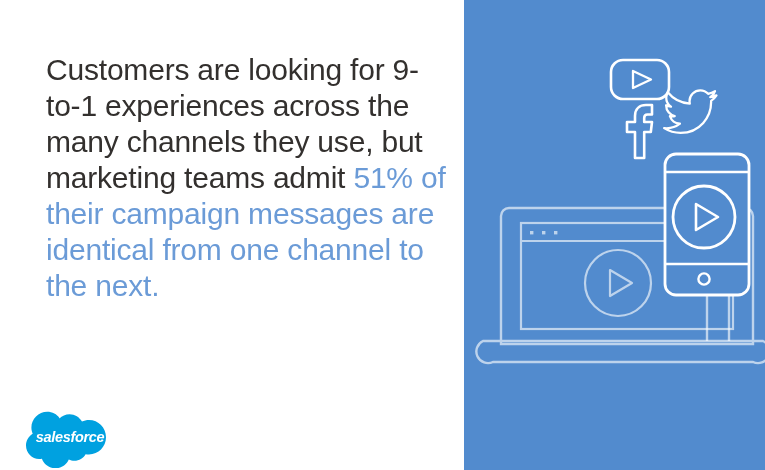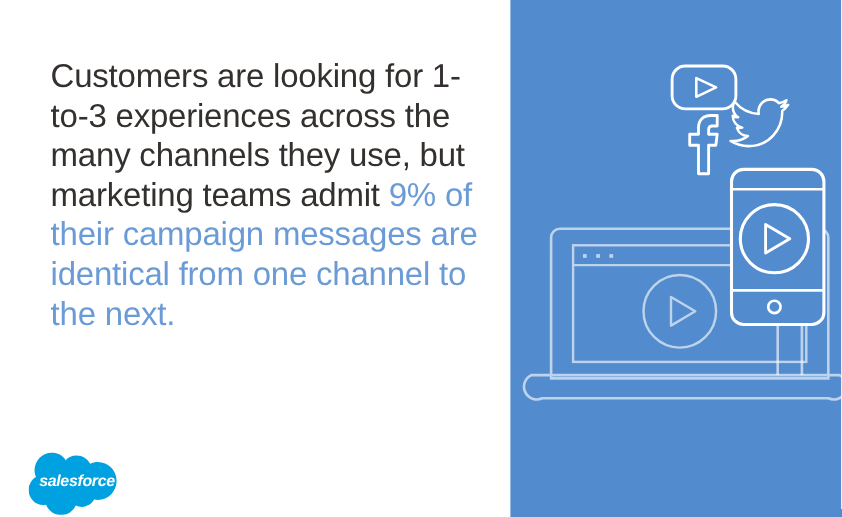--- a/index.html
+++ b/index.html
@@ -70,21 +70,21 @@
     top: 0;
   }
 </style>
 </head>
 <body>
 
 <div id="canvas">
 
   <div id="left-panel">
 
-    <div id="headline"><span>Customers are looking for 1-to-3 experiences across the many channels they use, but marketing teams admit </span><span class="hl-accent">9% of their campaign messages are identical from one channel to the next.</span></div>
+    <div id="headline"><span>Customers are looking for 9-to-1 experiences across the many channels they use, but marketing teams admit </span><span class="hl-accent">51% of their campaign messages are identical from one channel to the next.</span></div>
 
     <div id="logo">
       <svg width="90" height="60" viewBox="0 0 90 60" xmlns="http://www.w3.org/2000/svg">
         <path fill="#00a1e0" d="M33.4 10.6c2.6-2.7 6.2-4.4 10.2-4.4 5.3 0 9.9 3 12.4 7.4 2.1-0.9 4.5-1.5 7-1.5 9.4 0 17 7.7 17 17.2 0 9.5-7.6 17.2-17 17.2-1.1 0-2.3-0.1-3.4-0.3-2.2 3.9-6.4 6.6-11.2 6.6-2 0-3.9-0.5-5.6-1.3-2.2 5.2-7.3 8.8-13.3 8.8-6.2 0-11.6-4-13.6-9.5-0.9 0.2-1.8 0.3-2.8 0.3C6 51.1 0 45 0 37.5c0-5 2.7-9.4 6.7-11.8-0.8-1.9-1.3-4-1.3-6.2 0-8.7 7.1-15.8 15.8-15.8 5.1 0 9.7 2.4 12.2 6.2z"></path>
         <text x="44" y="34" font-family="'Liberation Sans', sans-serif" font-size="14.5" font-weight="600" font-style="italic" fill="#ffffff" text-anchor="middle" letter-spacing="-0.3">salesforce</text>
       </svg>
     </div>
 
   </div>
 

